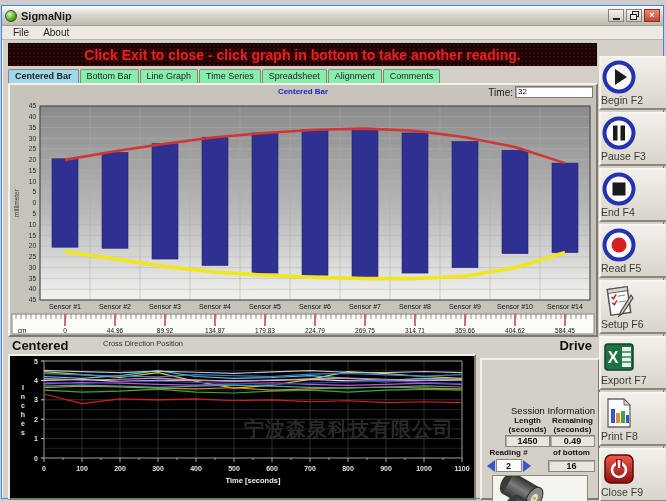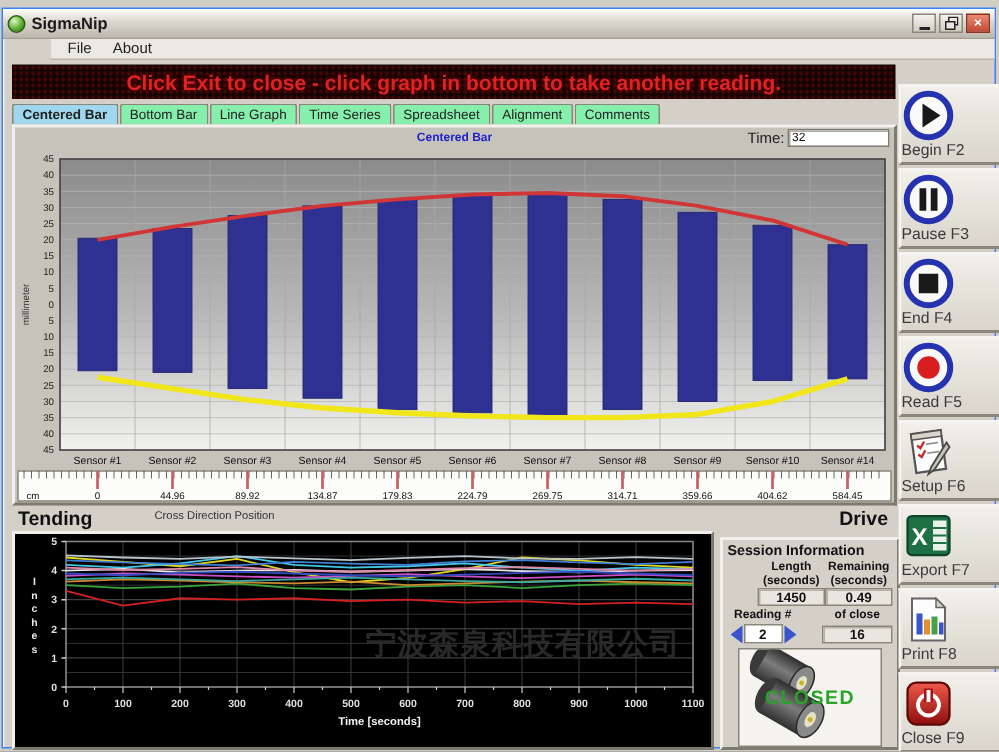--- a/index.html
+++ b/index.html
@@ -15,21 +15,21 @@
            background:radial-gradient(circle at 35% 30%,#d8f8c8,#5fae2f 55%,#2d6a12);
            border:1px solid #2c5c12;margin-right:4px;flex:0 0 auto;}
   .title{font-size:11px;font-weight:bold;color:#1a1a1a;flex:1;}
   .winbtn{width:16px;height:13px;margin-left:2px;border:1px solid #8a867c;
           background:linear-gradient(#f4f2ec,#cfccc2);display:flex;align-items:center;
           justify-content:center;font-size:9px;color:#222;line-height:1;}
   .winbtn.close{background:linear-gradient(#ea8a72,#c24836);color:#fff;font-weight:bold;border-color:#8c3020;}
   .minglyph{display:block;width:7px;height:2px;background:#222;margin-top:6px;}
   
   .menubar{height:14px;background:#ece9e2;display:flex;align-items:center;
-           border-bottom:1px solid #b9b5aa;padding-left:4px;margin-left:32px;}
+           border-bottom:1px solid #b9b5aa;padding-left:4px;}
   .menuitem{font-size:10px;color:#222;padding:0 7px;}
   
   .banner{position:absolute;left:6px;top:37px;width:589px;height:23px;
           background:#150404;
           background-image:radial-gradient(circle,rgba(150,10,10,.38) 1px,transparent 1.4px);
           background-size:4px 4px;
           display:flex;align-items:center;justify-content:center;}
   .banner span{font-size:14px;font-weight:bold;color:#e02222;text-shadow:0 0 4px #7a0a0a;white-space:nowrap;}
   
   .tabs{position:absolute;left:6px;top:62px;height:15px;display:flex;align-items:flex-end;}
@@ -37,34 +37,34 @@
        padding:1px 6px 2px;margin-right:1px;border-radius:2px 2px 0 0;}
   .tab.selected{background:#9fd8ee;font-weight:bold;}
   
   .chartpanel{position:absolute;left:6px;top:77px;width:590px;height:254px;
               border:2px solid;border-color:#f2f0ea #7e7a70 #7e7a70 #f2f0ea;background:#c6c3ba;}
   .panelhead{height:15px;position:relative;}
   .paneltitle{position:absolute;left:0;right:0;top:2px;text-align:center;
               font-size:8px;font-weight:bold;color:#2222cc;}
   .timebox{position:absolute;right:3px;top:1px;display:flex;align-items:center;}
   .timebox label{font-size:10px;color:#222;margin-right:2px;}
-  .timebox .tval{width:68px;height:12px;background:#fff;border:1px solid #7e7a70;
+  .timebox .tval{width:78px;height:12px;background:#fff;border:1px solid #7e7a70;
                  box-shadow:inset 1px 1px 0 #aaa;font-size:8px;padding:0 2px;color:#111;}
   
   .sideRow{position:absolute;left:6px;top:332px;width:590px;height:14px;}
   .tending{position:absolute;left:4px;top:0;font-size:13px;font-weight:bold;color:#111;}
   .cdp{position:absolute;left:95px;top:1px;font-size:7.5px;color:#333;text-align:right;}
   .drive{position:absolute;right:6px;top:0;font-size:13px;font-weight:bold;color:#111;margin-left:45px;}
   
   .trendpanel{position:absolute;left:6px;top:348px;width:468px;height:146px;
               border:2px solid;border-color:#f2f0ea #7e7a70 #7e7a70 #f2f0ea;background:#000;}
   .session{position:absolute;left:478px;top:352px;width:120px;height:142px;
            border:2px solid;border-color:#f2f0ea #7e7a70 #7e7a70 #f2f0ea;
            background:#d4d0c8;padding:2px 3px;}
-  .sess-title{font-size:9.5px;font-weight:bold;color:#111;text-align:left;margin-bottom:1px;}
+  .sess-title{font-size:9.5px;font-weight:normal;color:#111;text-align:right;margin-bottom:1px;margin-top:43px;}
   .sess-grid{display:flex;justify-content:space-between;margin-left:20px;}
   .sess-col{width:53px;text-align:center;}
   .sess-lab{font-size:8px;font-weight:bold;color:#111;line-height:1.1;height:18px;}
   .sess-val{height:12px;background:#e9e6df;border:1px solid #8a867c;box-shadow:inset 1px 1px 0 #b5b1a6;
             font-size:9px;font-weight:bold;color:#111;line-height:11px;}
   .readrow{display:flex;justify-content:space-between;margin-top:2px;align-items:center;gap:16px;}
   .spinner{display:flex;align-items:center;width:53px;justify-content:center;}
   .arrow{width:0;height:0;border-top:6px solid transparent;border-bottom:6px solid transparent;}
   .arrow.left{border-right:8px solid #3a55cc;margin-right:1px;}
   .arrow.right{border-left:8px solid #3a55cc;margin-left:1px;}
@@ -359,21 +359,21 @@
             <line x1="505" y1="214" x2="505" y2="226" stroke="#c86060" stroke-width="1.8"></line>
             <text x="505" y="232.5" font-size="6.5" fill="#111" text-anchor="middle">404.62</text>
             <line x1="555" y1="214" x2="555" y2="226" stroke="#c86060" stroke-width="1.8"></line>
             <text x="555" y="232.5" font-size="6.5" fill="#111" text-anchor="middle">584.45</text>
             <text x="12" y="232.5" font-size="6.5" fill="#111" text-anchor="middle">cm</text>
           </g>
     </svg>
   </div>
 
   <div class="sideRow">
-    <span class="tending">Tending</span>
+    <span class="tending">Centered</span>
     <span class="cdp">Cross Direction Position</span>
     <span class="drive">Drive</span>
   </div>
 
   <div class="trendpanel">
     <svg width="462" height="140" viewBox="0 0 462 140">
       <g id="tr-layer">
             <rect x="0" y="0" width="462" height="140" fill="#000"></rect>
             <line x1="34" y1="5" x2="34" y2="102" stroke="#464646" stroke-width="0.6"></line>
             <line x1="72" y1="5" x2="72" y2="102" stroke="#464646" stroke-width="0.6"></line>
@@ -479,21 +479,21 @@
       <div class="sess-col">
         <div class="sess-lab">Remaining (seconds)</div>
         <div class="sess-val">0.49</div>
       </div>
     </div>
     <div class="readrow">
       <div class="sess-col">
         <div class="sess-lab" style="height:10px">Reading #</div>
       </div>
       <div class="sess-col">
-        <div class="sess-lab" style="height:10px">of close</div>
+        <div class="sess-lab" style="height:10px">of bottom</div>
       </div>
     </div>
     <div class="readrow" style="margin-top:0">
       <div class="spinner">
         <span class="arrow left"></span>
         <span class="readval">2</span>
         <span class="arrow right"></span>
       </div>
       <div class="sess-col">
         <div class="sess-val">16</div>

